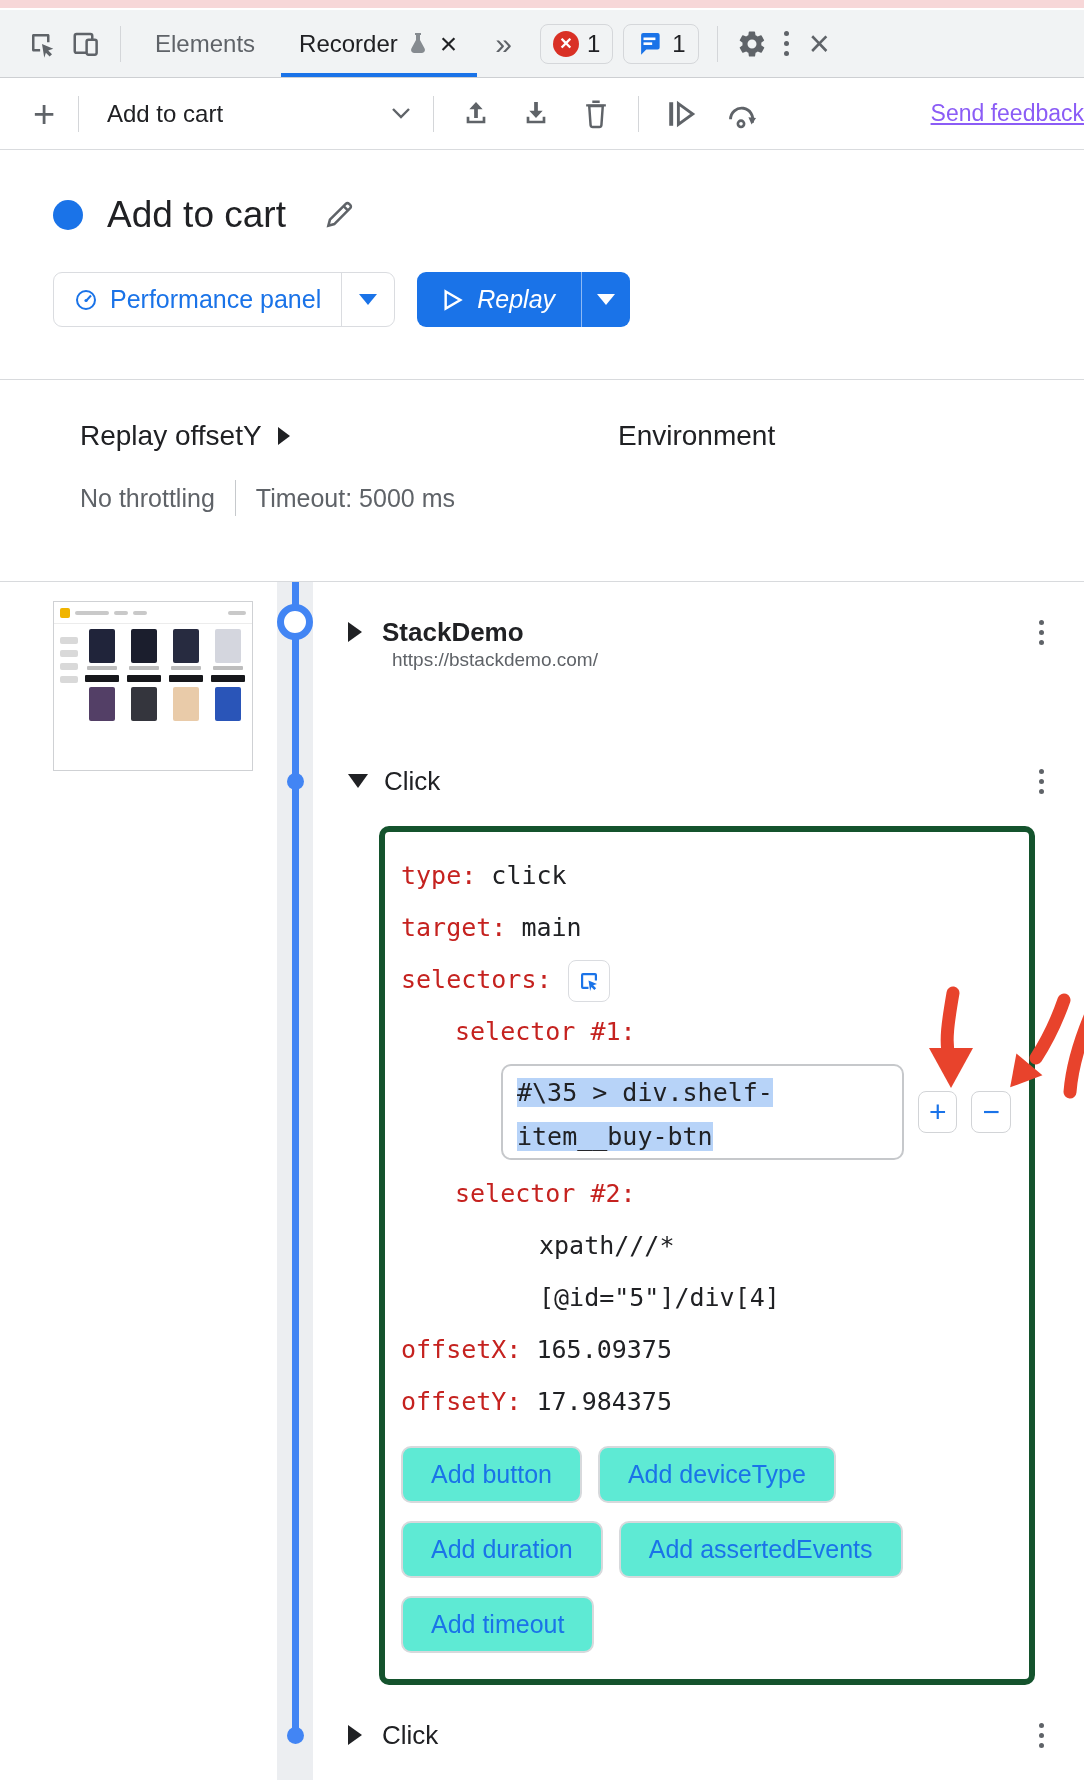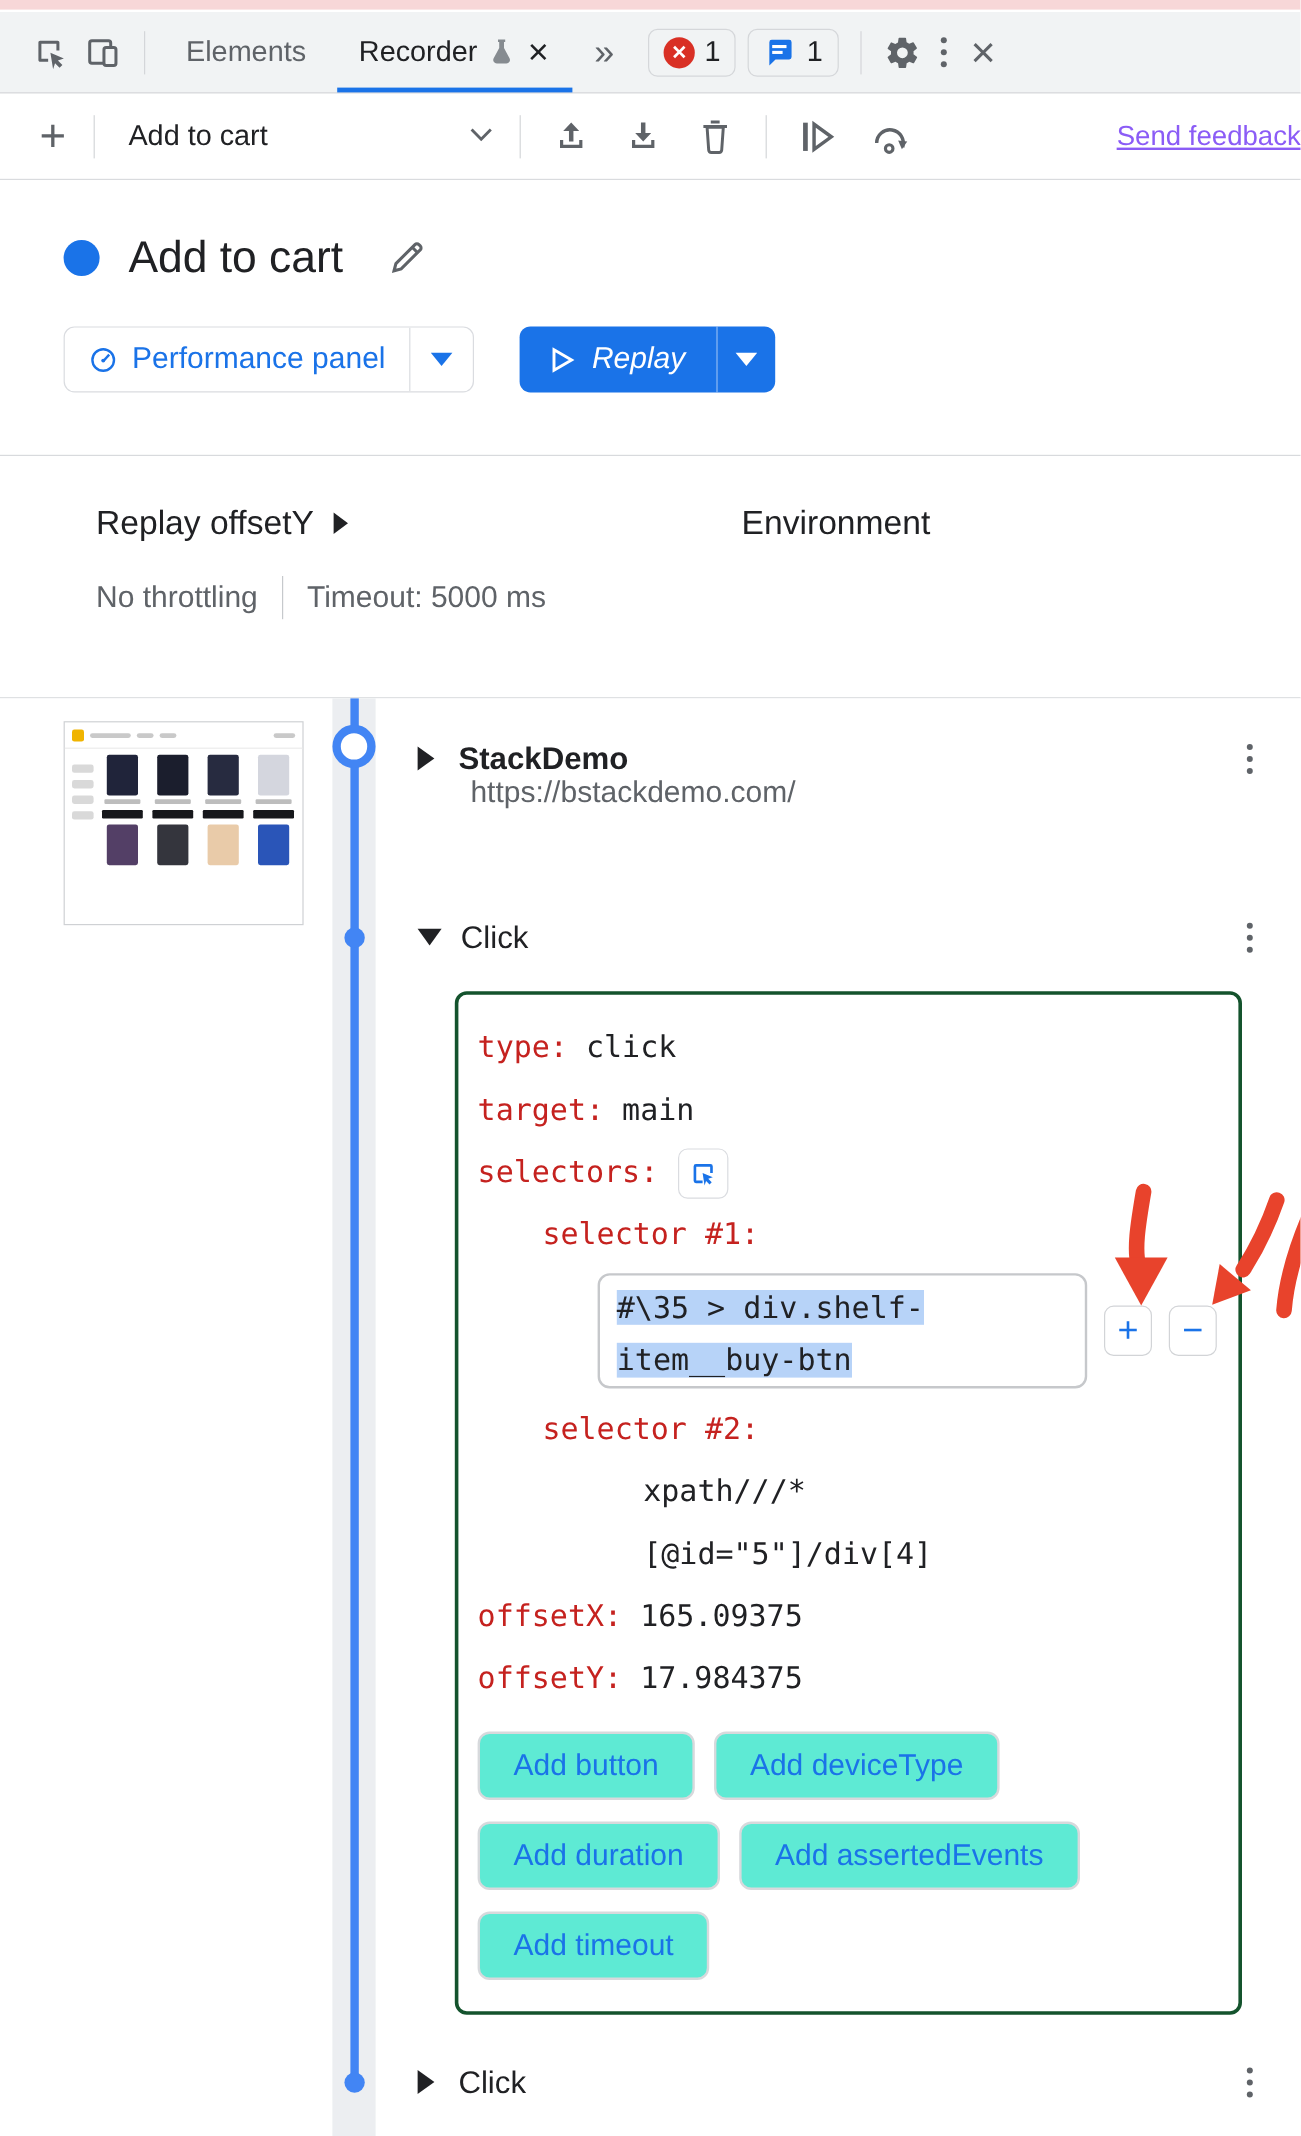--- a/index.html
+++ b/index.html
@@ -41,21 +41,21 @@
   .rec-select .val { font-size:24px; color:#202124; }
   .rec-select .chev { margin-left:auto; }
   .tool-ico { display:flex; align-items:center; justify-content:center; width:48px; height:48px; margin:0 6px; }
   .feedback { margin-left:auto; font-size:23px; color:#8b5cf6; text-decoration:underline; white-space:nowrap; padding-left:10px; }
 
   
   .header-block { height:229px; padding:44px 0 0 53px; }
   .title-row { display:flex; align-items:center; gap:24px; }
   .record-dot { width:30px; height:30px; border-radius:50%; background:#1a73e8; }
   .page-title { font-size:37px; font-weight:400; color:#202124; }
-  .actions-row { display:flex; gap:38px; margin-top:36px; }
+  .actions-row { display:flex; gap:22px; margin-top:36px; }
   .split-btn { display:flex; align-items:stretch; height:55px; border-radius:9px; overflow:hidden; }
   .perf { border:1px solid #dadce0; background:#fff; }
   .perf .main { display:flex; align-items:center; gap:12px; padding:0 20px; font-size:25px; color:#1a73e8; font-weight:500; }
   .perf .sep { width:1px; background:#dadce0; }
   .perf .arrow-cell { width:52px; display:flex; align-items:center; justify-content:center; }
   .tri-down-blue { width:0; height:0; border-left:9px solid transparent; border-right:9px solid transparent; border-top:11px solid #1a73e8; }
   .replay { background:#1a73e8; }
   .replay .main { display:flex; align-items:center; gap:14px; padding:0 26px; font-size:25px; color:#fff; font-weight:500;font-style:italic; }
   .replay .sep { width:1px; background:rgba(255,255,255,.5); }
   .replay .arrow-cell { width:48px; display:flex; align-items:center; justify-content:center; }
@@ -92,26 +92,26 @@
   .t-phone { width:26px; height:34px; border-radius:2px; }
   .t-price { width:30px; height:4px; background:#bdbdbd; border-radius:1px; }
   .t-buy { width:34px; height:7px; background:#16171b; border-radius:1px; }
 
   .step-header { position:absolute; left:348px; right:30px; display:flex; align-items:center; }
   .step-caret-r { width:0; height:0; border-top:10px solid transparent; border-bottom:10px solid transparent; border-left:14px solid #202124; margin-right:20px; }
   .step-caret-d { width:0; height:0; border-left:10px solid transparent; border-right:10px solid transparent; border-top:14px solid #202124; margin-right:16px; }
   .step-title { font-size:26px; color:#202124; line-height:36px; }
   .step-title.bold { font-weight:bold; }
   .step-menu { margin-left:auto; }
-  .step-url { position:absolute; left:392px; top:62px; font-size:25px; line-height:32px; color:#5f6368; }
+  .step-url { position:absolute; left:392px; top:62px; font-size:19px; line-height:32px; color:#5f6368; }
 
   
   .card {
     position:absolute; left:379px; top:244px; width:656px;
-    border:3px solid #14532d; border-radius:10px; background:#fff;
+    border:6px solid #14532d; border-radius:10px; background:#fff;
     padding:18px 18px 26px 16px;
     font-family:"DejaVu Sans Mono", monospace; font-size:25px; color:#202124;
   }
   .code-row { line-height:52px; white-space:nowrap; }
   .key { color:#c5221f; }
   .ind1 { padding-left:54px; }
   .ind2 { padding-left:138px; }
   .sel-btn {
     display:inline-flex; align-items:center; justify-content:center;
     width:42px; height:42px; border:1px solid #dadce0; border-radius:8px;

